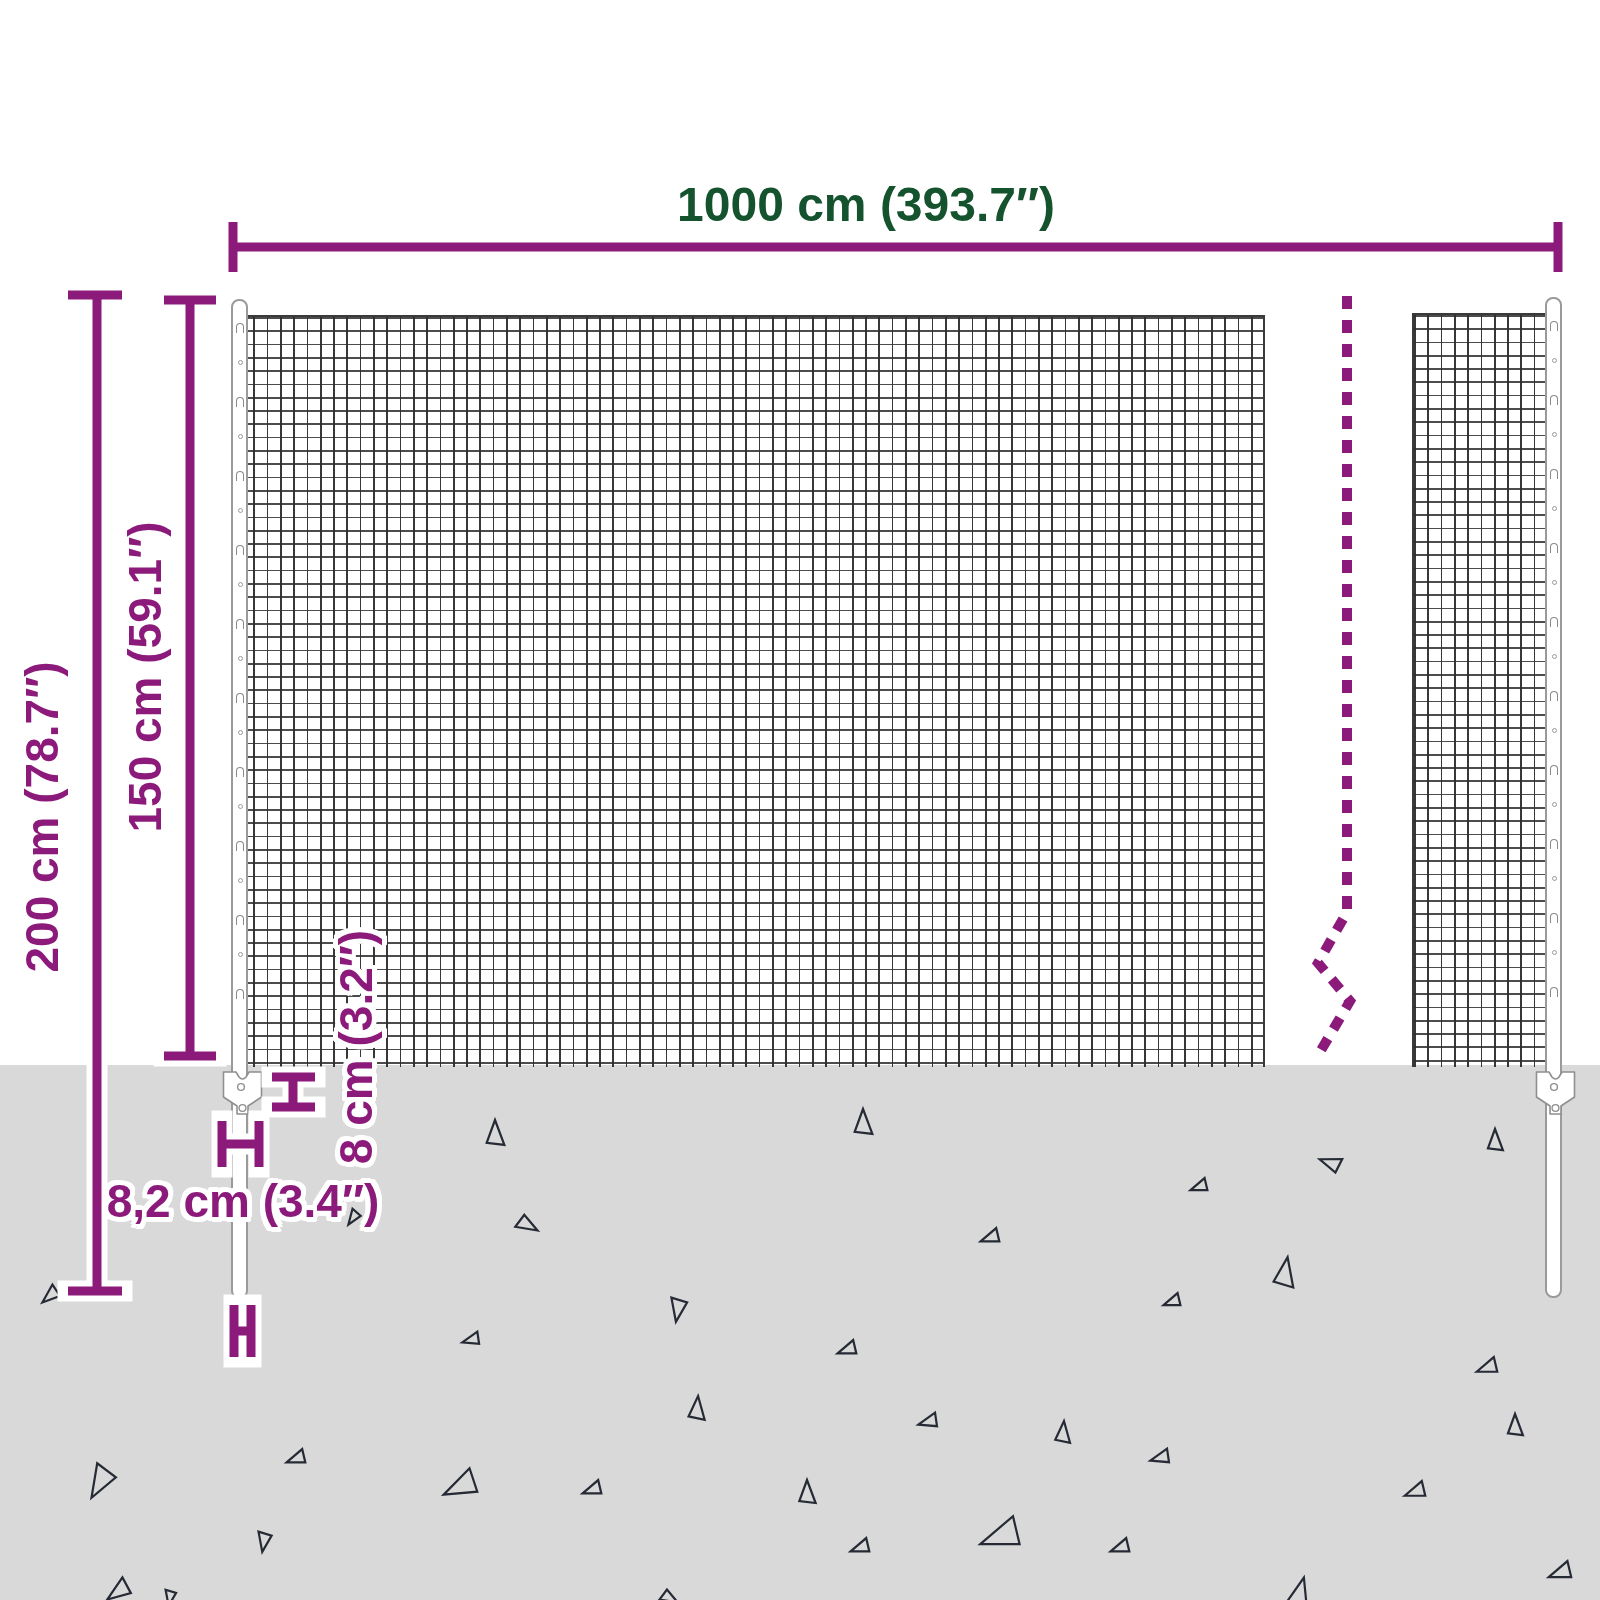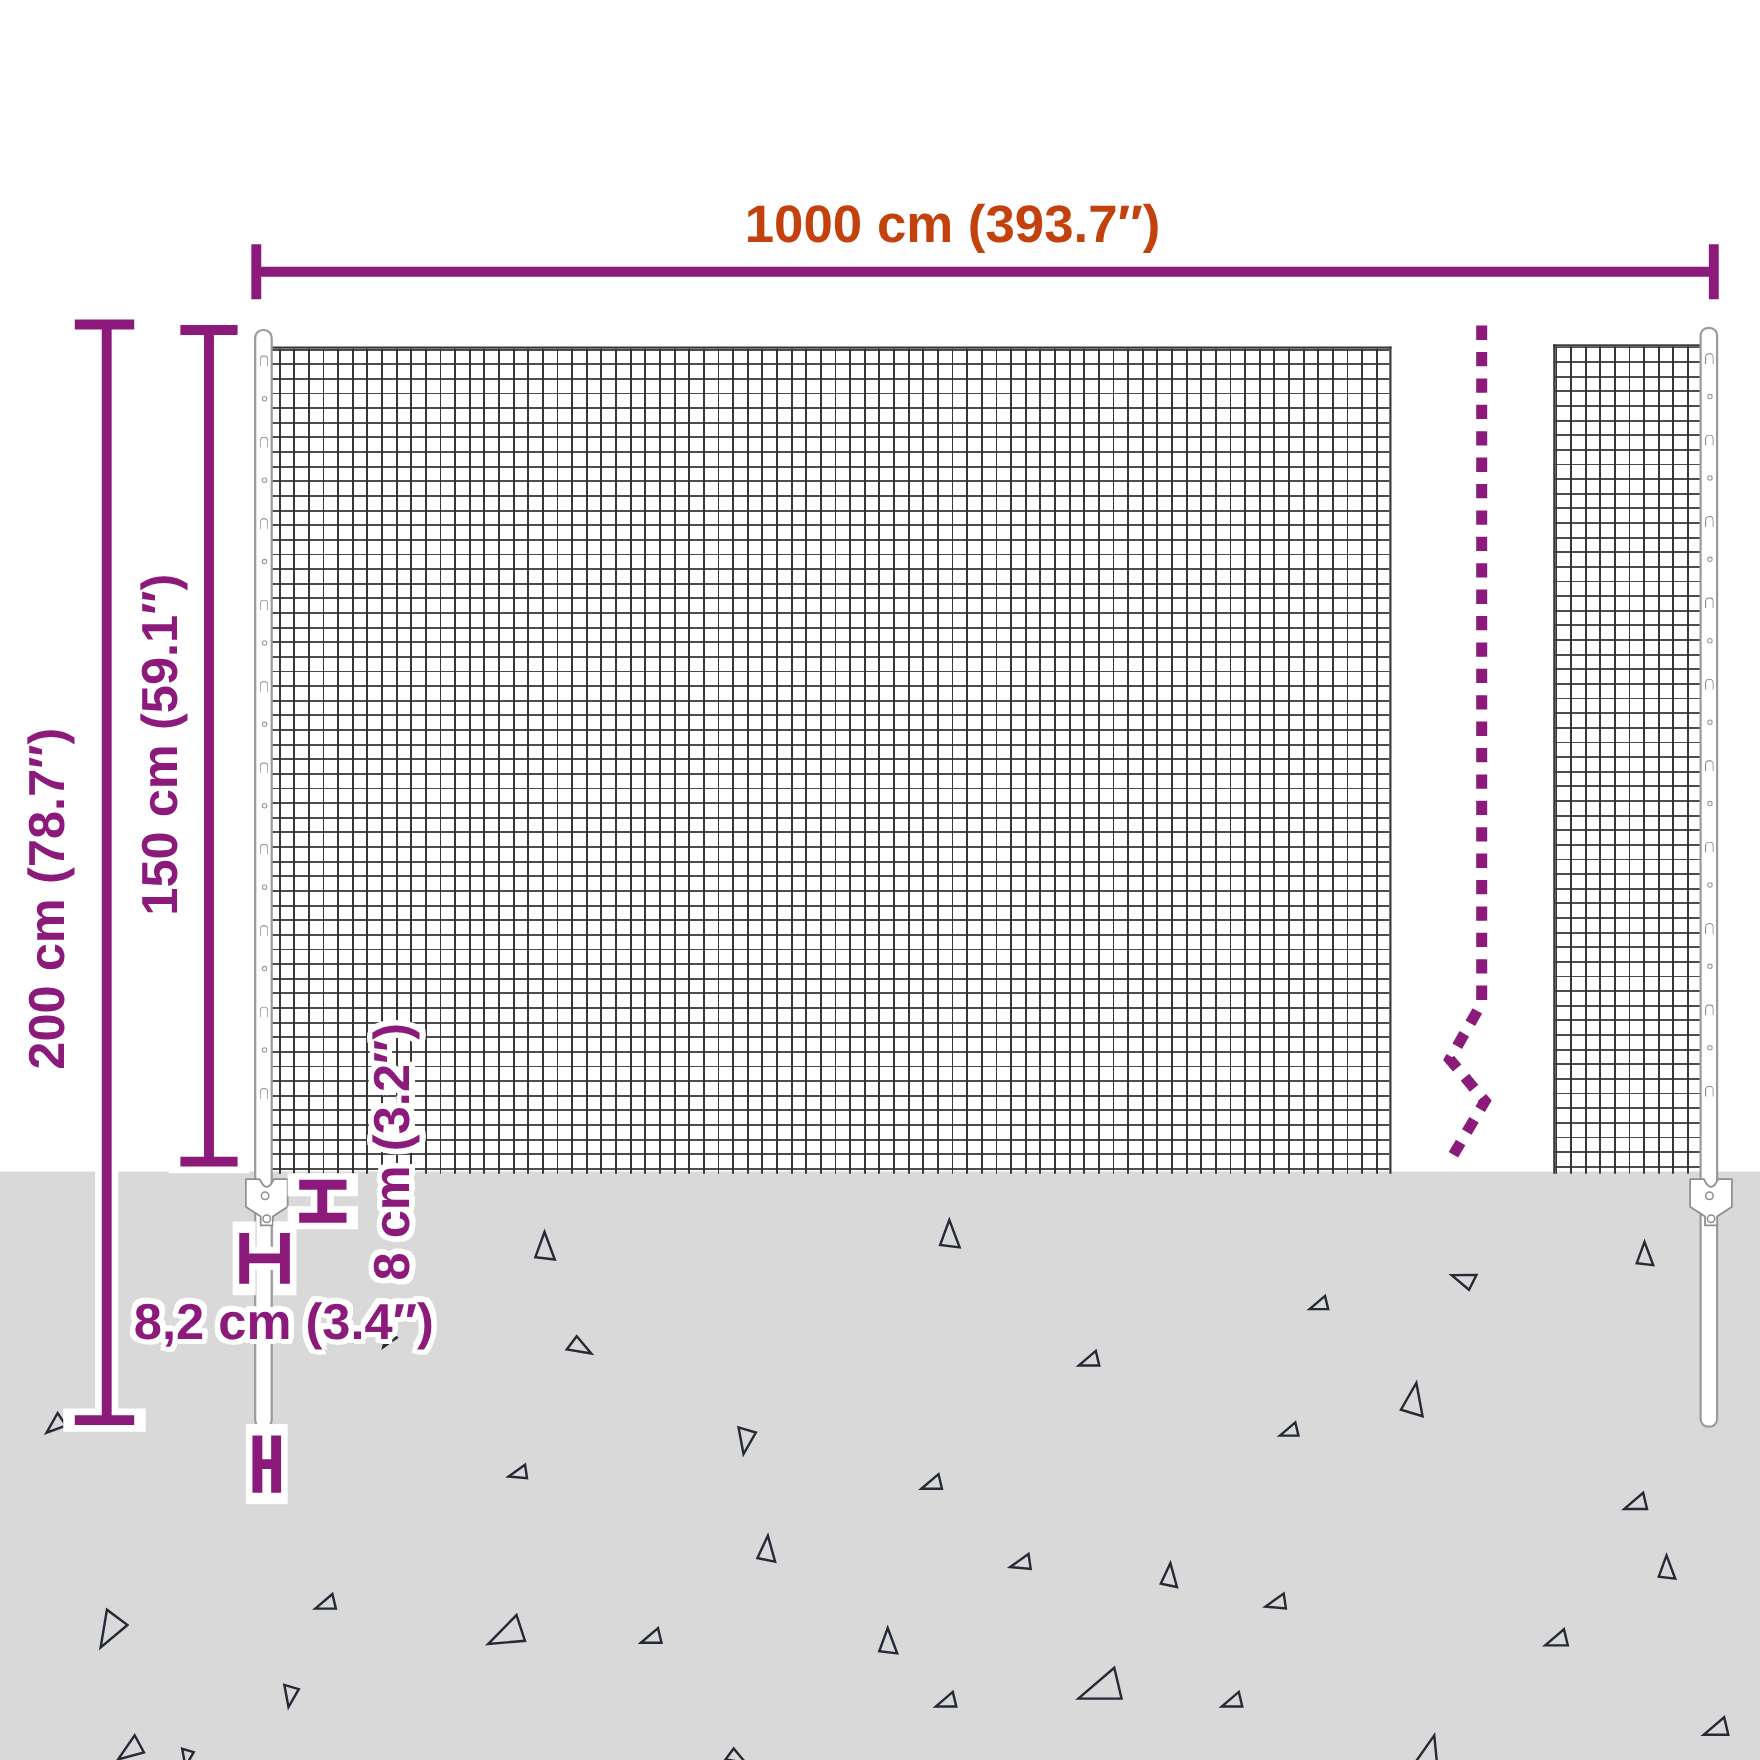--- a/index.html
+++ b/index.html
@@ -38,21 +38,21 @@
       -4px -4px 0 #fff, 4px -4px 0 #fff, -4px 4px 0 #fff, 4px 4px 0 #fff,
       0 -5px 0 #fff, 0 5px 0 #fff, -5px 0 0 #fff, 5px 0 0 #fff,
       -3px -5px 0 #fff, 3px 5px 0 #fff, -5px 3px 0 #fff, 5px -3px 0 #fff,
       -2px -2px 0 #fff, 2px 2px 0 #fff, 2px -2px 0 #fff, -2px 2px 0 #fff;
   }
   .lbl.vert{transform:translate(-50%,-50%) rotate(-90deg);}
   .lbl-width{left:866px;top:205px;font-size:48px;}
   .lbl-total{left:42px;top:817px;}
   .lbl-meshh{left:145px;top:677px;}
   .lbl-anch-h{left:356px;top:1047px;}
-  .lbl-anch-w{left:258px;top:1201px;}
+  .lbl-anch-w{left:243px;top:1201px;}
   .lbl-spike{left:242px;top:1382px;}
 </style>
 </head>
 <body>
 
 <div class="stage">
 
   <div class="abs ground"></div>
 
   <svg class="abs layer" viewBox="0 0 1600 1600" xmlns="http://www.w3.org/2000/svg">
@@ -162,19 +162,19 @@
              M222,1121 V1167 M222,1144 H259 M259,1121 V1167
              M234,1305 V1357 M234,1331 H251 M251,1305 V1357" fill="none" stroke="#ffffff" stroke-width="21" stroke-linecap="square"></path>
     <path d="M233,222 V272 M233,247 H1558 M1558,222 V272
              M68,295 H122 M97,295 V1291 M68,1291 H122
              M164,300 H216 M190,300 V1056 M164,1056 H216
              M272,1077 H315 M293,1077 V1107 M272,1107 H315
              M222,1121 V1167 M222,1144 H259 M259,1121 V1167
              M234,1305 V1357 M234,1331 H251 M251,1305 V1357" fill="none" stroke="#8C1A7B" stroke-width="9" stroke-linecap="butt"></path>
   </svg>
 
-  <div class="lbl lbl-width" style="color:#c2410c">1000 cm (393.7″)</div>
+  <div class="lbl lbl-width" style="color:#14532d">1000 cm (393.7″)</div>
   <div class="lbl vert lbl-total" style="color:#8C1A7B">200 cm (78.7″)</div>
   <div class="lbl vert lbl-meshh" style="color:#8C1A7B">150 cm (59.1″)</div>
   <div class="lbl vert lbl-anch-h" style="color:#8C1A7B">8 cm (3.2″)</div>
   <div class="lbl lbl-anch-w" style="color:#8C1A7B">8,2 cm (3.4″)</div>
 
 </div>
 
 </body></html>

